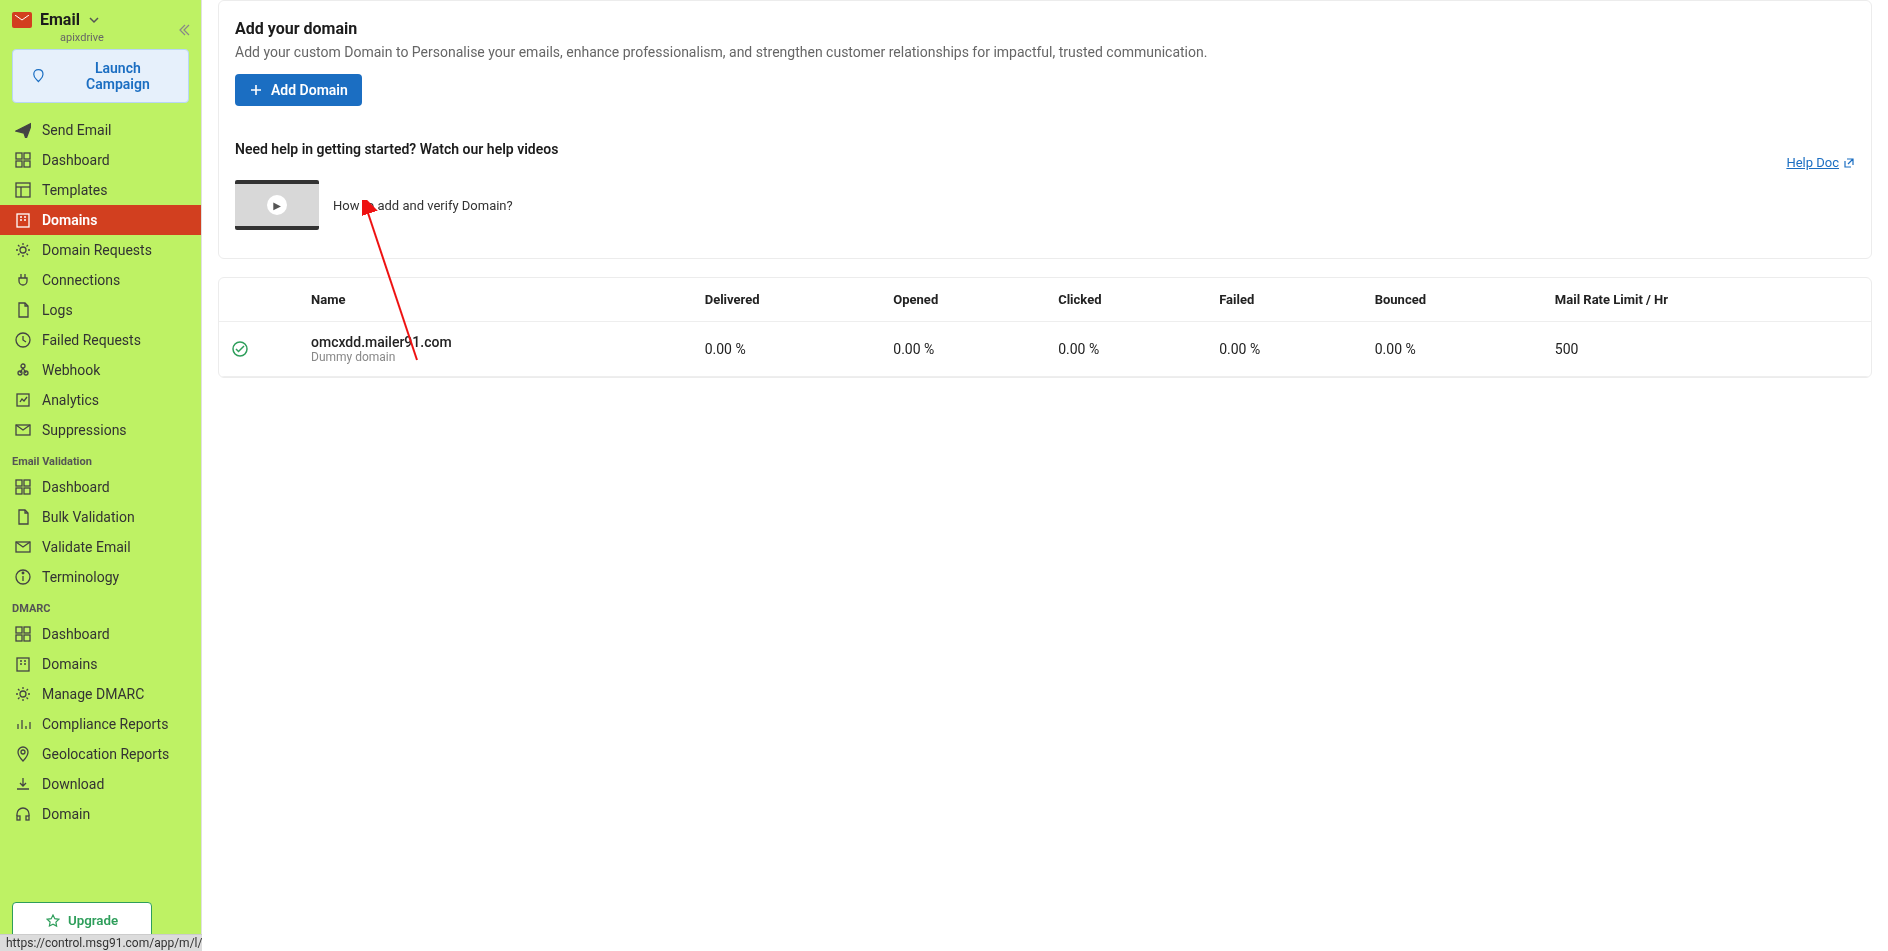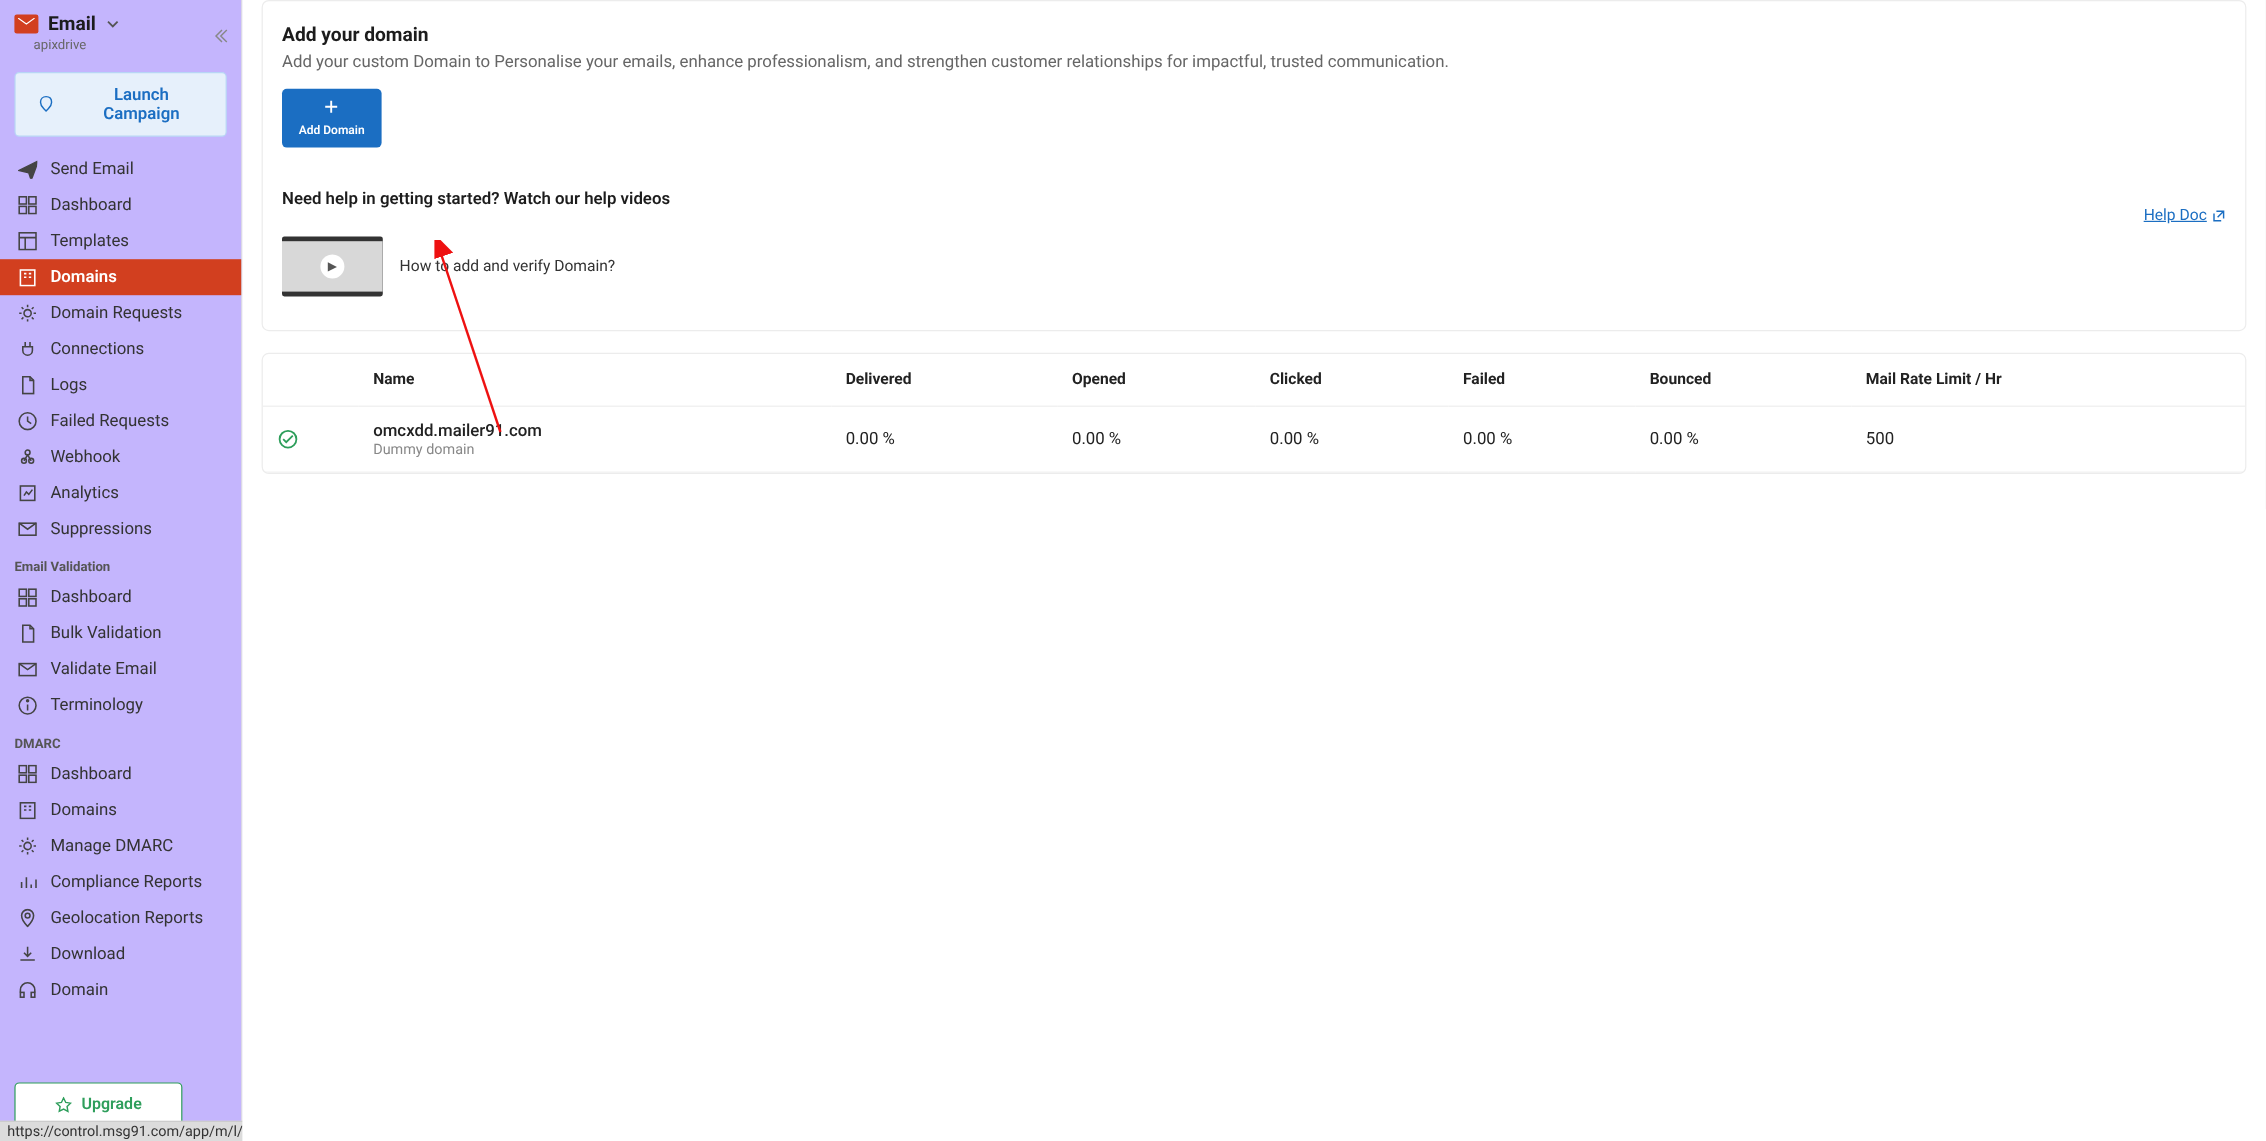--- a/index.html
+++ b/index.html
@@ -1,43 +1,43 @@
 <!DOCTYPE html>
 <html><head>
 <meta charset="utf-8">
 <style>
 * { margin: 0; padding: 0; box-sizing: border-box; font-family: -apple-system, BlinkMacSystemFont, "Segoe UI", Roboto, Helvetica, Arial, sans-serif; }
 body { background: #f4f4f4; color: #1c1c1c; font-size: 14px; display: flex; height: 951px; width: 1888px; overflow: hidden; }
 
-.sidebar { width: 202px; background: #c4b5fd; border-right: 1px solid #e0e0e0; display: flex; flex-direction: column; position: relative; }
+.sidebar { width: 202px; background: #bef264; border-right: 1px solid #e0e0e0; display: flex; flex-direction: column; position: relative; }
 .sidebar-header { padding: 10px 12px 4px 12px; display: flex; align-items: center; gap: 8px; }
 .sidebar-header .logo { width: 20px; height: 16px; background: #d23f1f; border-radius: 2px; display: flex; align-items: center; justify-content: center; }
 .sidebar-header .title { font-weight: 700; font-size: 16px; color: #1c1c1c; }
-.sidebar-subtitle { font-size: 11px; color: #666; padding-left: 28px; margin-top: -2px; margin-bottom: 12px; }
+.sidebar-subtitle { font-size: 11px; color: #666; padding-left: 60px; margin-top: -2px; margin-bottom: 1px; }
 .collapse-toggle { position: absolute; right: 10px; top: 22px; color: #888; cursor: pointer; }
 .launch-btn { margin: 4px 12px 12px 12px; background: #e6f0fb; border: 1px solid #b8d6f5; color: #1b6ec2; padding: 10px 18px; border-radius: 4px; font-weight: 600; font-size: 14px; display: flex; align-items: center; gap: 20px; cursor: pointer; }
 
 .nav-list { list-style: none; }
 .nav-item { display: flex; align-items: center; gap: 10px; padding: 6px 14px; color: #333; cursor: pointer; font-size: 14px; }
 .nav-item .nav-icon { width: 18px; height: 18px; display: flex; align-items: center; justify-content: center; color: #444; }
 .nav-item.active { background: #d23f1f; color: #fff; font-weight: 600; }
 .nav-item.active .nav-icon { color: #fff; }
 .nav-section { font-size: 11px; font-weight: 700; color: #555; padding: 10px 12px 4px 12px; }
 
 .upgrade-area { margin-top: auto; padding: 12px; }
 .upgrade-btn { width: 140px; border: 1px solid #2e9e5b; background: #fff; color: #2e9e5b; border-radius: 4px; padding: 10px 12px; display: flex; align-items: center; justify-content: center; gap: 8px; font-weight: 600; cursor: pointer; }
 
 .statusbar { position: absolute; bottom: 0; left: 0; background: #dcdcdc; color: #333; font-size: 12px; padding: 1px 6px; border-top:1px solid #ccc; border-right:1px solid #ccc;}
 
 .main { flex: 1; background: #fff; position: relative; }
 .content { background: #fff; border: 1px solid #ececec; border-radius: 6px; margin: 0 16px 0 16px; }
 .section-top { padding: 18px 16px 10px 16px; }
 .h1 { font-size: 16px; font-weight: 700; margin-bottom: 6px; }
 .desc { color: #666; font-size: 14px; margin-bottom: 14px; }
-.add-btn { background: #1b6ec2; color: #fff; border: none; border-radius: 4px; padding: 8px 14px; font-weight: 600; font-size: 10px; display: inline-flex; align-items: center; gap: 8px; cursor: pointer; flex-direction: column; }
+.add-btn { background: #1b6ec2; color: #fff; border: none; border-radius: 4px; padding: 8px 14px; font-weight: 600; font-size: 14px; display: inline-flex; align-items: center; gap: 8px; cursor: pointer; }
 .help-row { display: flex; justify-content: space-between; align-items: center; margin-top: 22px; }
 .help-row .help-title { font-weight: 600; font-size: 14px; }
 .help-link { color: #1b6ec2; font-size: 13px; text-decoration: underline; display: inline-flex; align-items: center; gap: 4px; margin-top: 27px; }
 .video-row { display: flex; align-items: center; gap: 14px; margin-top: 10px; padding-bottom: 18px; }
 .video-thumb { width: 84px; height: 50px; background: #333; border-radius: 2px; position: relative; overflow:hidden; }
 .video-thumb::before { content:""; position:absolute; inset:4px 0 4px 0; background:#d8d8d8; }
 .video-thumb .play { position:absolute; top:50%; left:50%; transform:translate(-50%,-50%); width:20px; height:20px; background:#fff; border-radius:50%; display:flex; align-items:center; justify-content:center; color:#555; font-size:10px; }
 .video-label { font-size: 13px; color: #333; }
 
 .table-wrap { margin: 18px 16px 0 16px; border: 1px solid #ececec; border-radius: 6px; overflow: hidden; }

